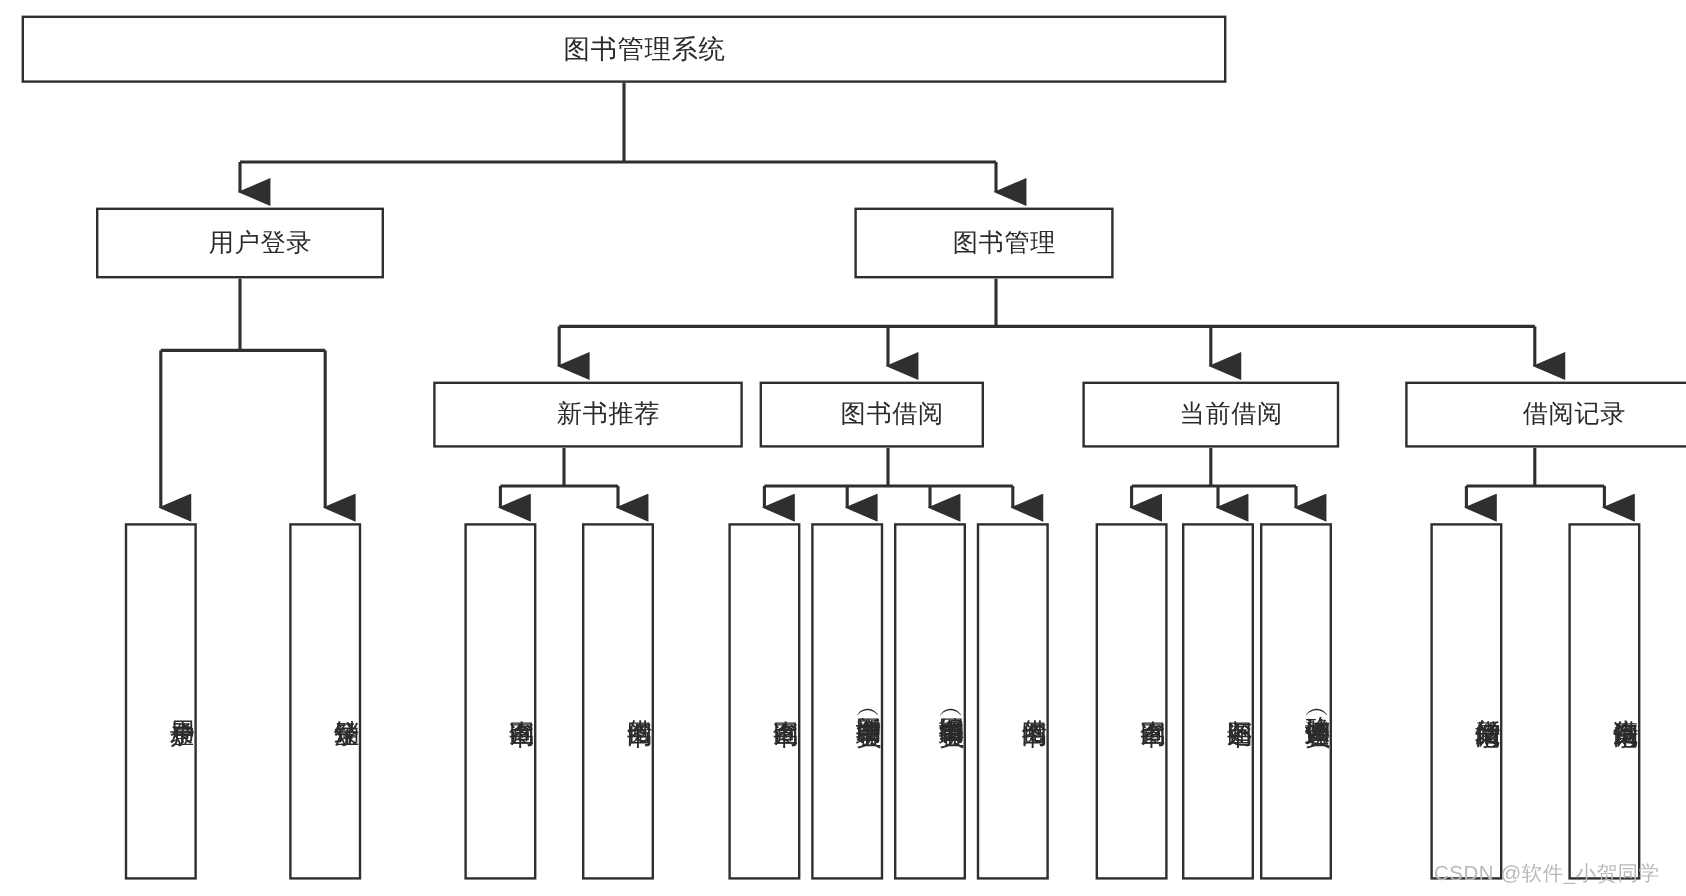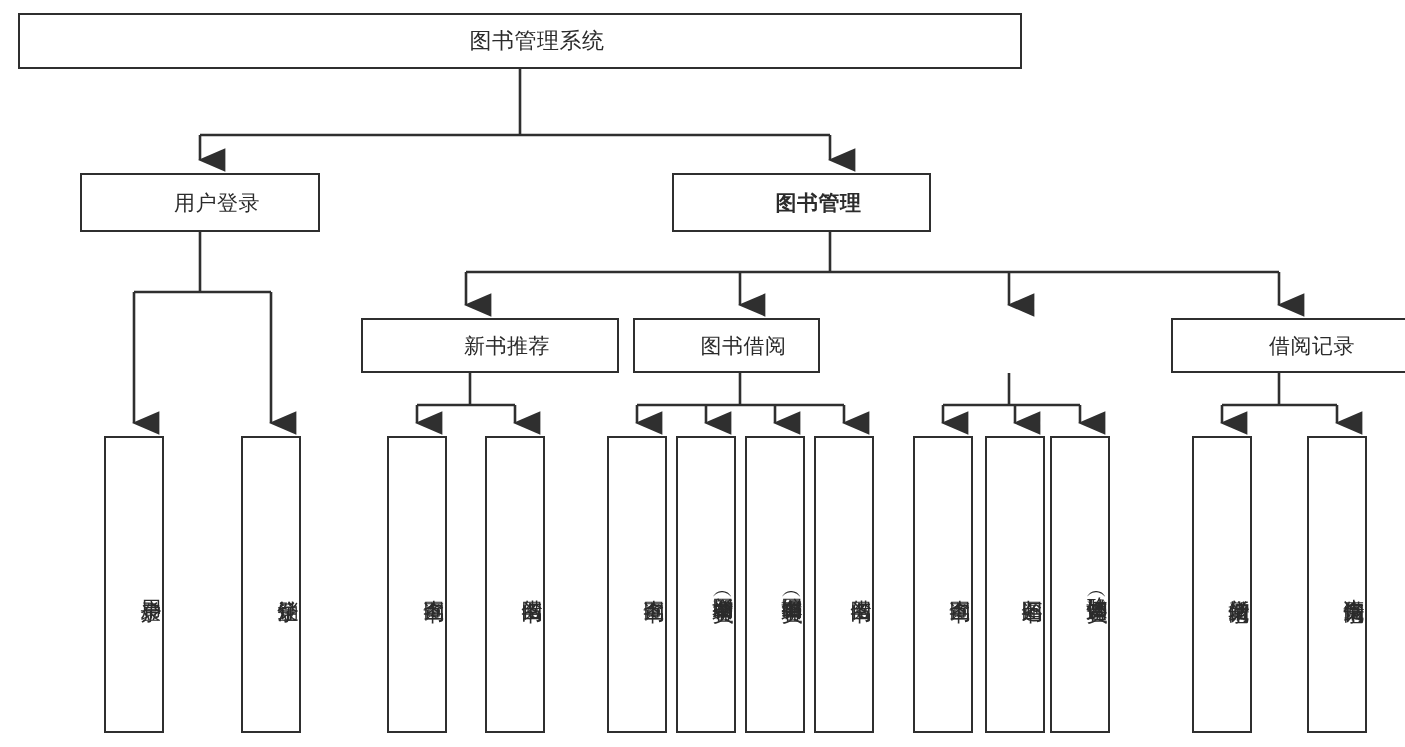--- a/index.html
+++ b/index.html
@@ -126,29 +126,32 @@
     </g>
   </svg>
 
   <div class="node node-h" id="root-node" style="left:18px; top:13px; width:1004px; height:56px;">
     <span class="label">图书管理系统</span>
   </div>
 
   <div class="node node-h" style="left:80px; top:173px; width:240px; height:59px;">
     <span class="label">用户登录</span>
   </div>
-  <div class="node node-h" style="left:672px; top:173px; width:259px; height:59px;font-weight:bold;">
+  <div class="node node-h" style="left:712px; top:173px; width:216px; height:59px;">
     <span class="label">图书管理</span>
   </div>
 
   <div class="node node-h" style="left:361px; top:318px; width:258px; height:55px;">
     <span class="label">新书推荐</span>
   </div>
   <div class="node node-h" style="left:633px; top:318px; width:187px; height:55px;">
     <span class="label">图书借阅</span>
+  </div>
+  <div class="node node-h" style="left:902px; top:318px; width:214px; height:55px;">
+    <span class="label">当前借阅</span>
   </div>
   <div class="node node-h" style="left:1171px; top:318px; width:248px; height:55px;">
     <span class="label">借阅记录</span>
   </div>
 
   <div class="node node-v" style="left:104px; top:436px; width:60px; height:297px;">
     <span class="label">用户登录</span>
   </div>
   <div class="node node-v" style="left:241px; top:436px; width:60px; height:297px;">
     <span class="label">注销登录</span>
@@ -180,14 +183,15 @@
   <div class="node node-v" style="left:1050px; top:436px; width:60px; height:297px;">
     <span class="label">确认归还（管理员）</span>
   </div>
   <div class="node node-v" style="left:1192px; top:436px; width:60px; height:297px;">
     <span class="label">新增借阅记录</span>
   </div>
   <div class="node node-v" style="left:1307px; top:436px; width:60px; height:297px;">
     <span class="label">查询借阅记录</span>
   </div>
 
+  <div class="watermark" style="left:1195px; top:716px;">CSDN @软件_小贺同学</div>
 
 </div>
 
 </body></html>

